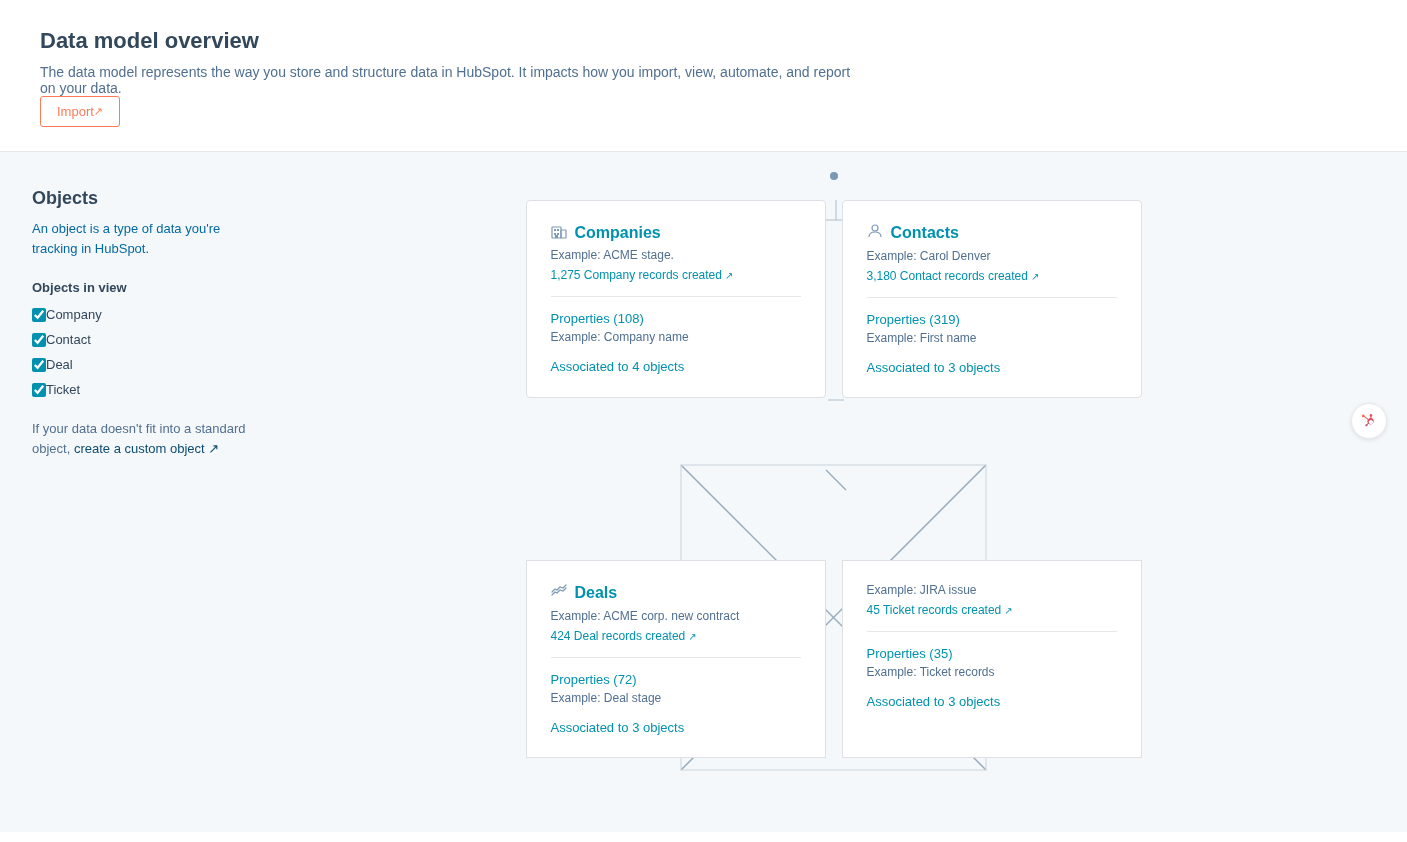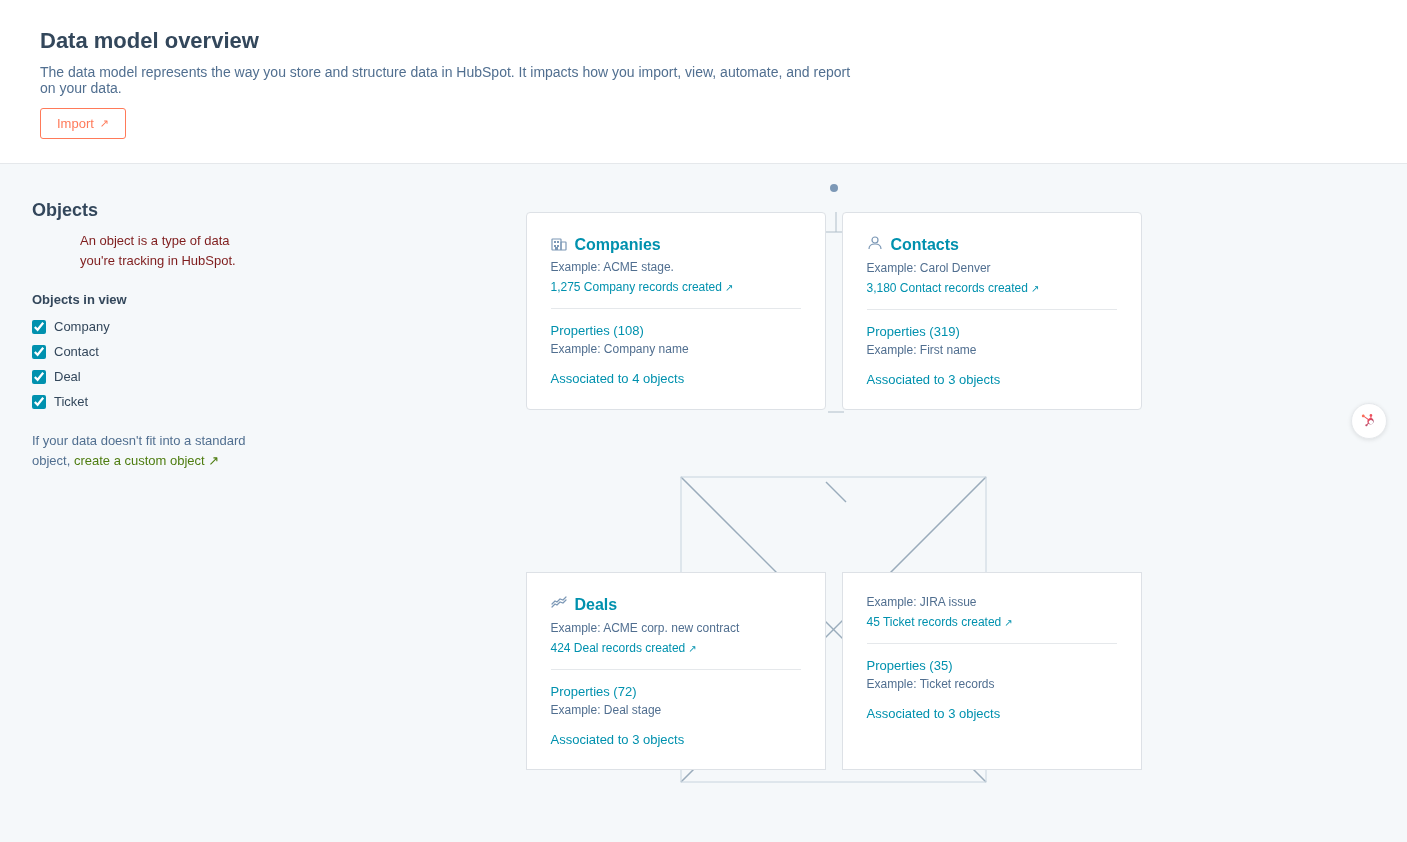--- a/index.html
+++ b/index.html
@@ -1,33 +1,33 @@
 <!DOCTYPE html>
 <html><head>
   <meta charset="utf-8">
   <style>
     * { box-sizing: border-box; margin: 0; padding: 0; }
     body { font-family: -apple-system, BlinkMacSystemFont, 'Segoe UI', Helvetica, Arial, sans-serif; background: #fff; color: #33475b; font-size: 14px; }
 
     .top-section { padding: 28px 40px 24px; background: #fff; border-bottom: 1px solid #e5e8eb; }
     .page-title { font-size: 22px; font-weight: 600; color: #33475b; margin-bottom: 10px; }
-    .page-desc { font-size: 14px; color: #516f90; margin-bottom: 12px; max-width: 820px; }
-    .import-btn { display: inline-flex; align-items: center; gap: 6px; border: 1px solid #ff7a59; color: #ff7a59; background: #fff; border-radius: 3px; padding: 7px 16px; font-size: 13px; cursor: pointer; font-weight: 500; }
+    .page-desc { font-size: 14px; color: #516f90; margin-bottom: 0; max-width: 820px; }
+    .import-btn { display: inline-flex; align-items: center; border: 1px solid #ff7a59; color: #ff7a59; background: #fff; border-radius: 3px; padding: 7px 16px; font-size: 13px; cursor: pointer; font-weight: 500; }
     .ext-icon { font-size: 11px; }
 
     .main-area { background: #f5f8fa; min-height: 680px; display: flex; }
 
     .sidebar { width: 280px; padding: 36px 32px; flex-shrink: 0; }
     .sidebar-title { font-size: 18px; font-weight: 600; color: #33475b; margin-bottom: 10px; }
-    .sidebar-desc { font-size: 13px; color: #7f1d1d; margin-bottom: 22px; line-height: 1.5; margin-left: 48px; }
+    .sidebar-desc { font-size: 13px; color: #0369a1; margin-bottom: 22px; line-height: 1.5; }
     .objects-in-view-label { font-size: 13px; font-weight: 600; color: #33475b; margin-bottom: 12px; }
-    .checkbox-item { display: flex; align-items: flex-end; gap: 8px; margin-bottom: 10px; font-size: 13px; color: #33475b; }
+    .checkbox-item { display: flex; align-items: flex-end; gap: 0; margin-bottom: 10px; font-size: 13px; color: #33475b; }
     .checkbox-item input[type="checkbox"] { accent-color: #0091ae; width: 14px; height: 14px; }
     .custom-object-note { margin-top: 22px; font-size: 13px; color: #516f90; line-height: 1.5; }
-    .custom-object-note a { color: #4d7c0f; text-decoration: none; }
+    .custom-object-note a { color: #0c4a6e; text-decoration: none; }
 
     .diagram-area { flex: 1; padding: 20px 40px 40px 20px; position: relative; display: flex; flex-direction: column; align-items: center; }
 
     .cards-grid { display: grid; grid-template-columns: 300px 300px; grid-template-rows: auto auto; gap: 16px; position: relative; }
 
     .object-card { background: #fff; border: 1px solid #dde1e6; border-radius: 0; padding: 22px 24px; width: 300px; position: relative; }
     .card-header { display: flex; align-items: center; gap: 8px; margin-bottom: 6px; }
     .card-icon { font-size: 16px; color: #7c98b6; }
     .card-title-link { font-size: 16px; font-weight: 600; color: #0091ae; text-decoration: none; }
     .card-example { font-size: 12px; color: #516f90; margin-bottom: 4px; }

